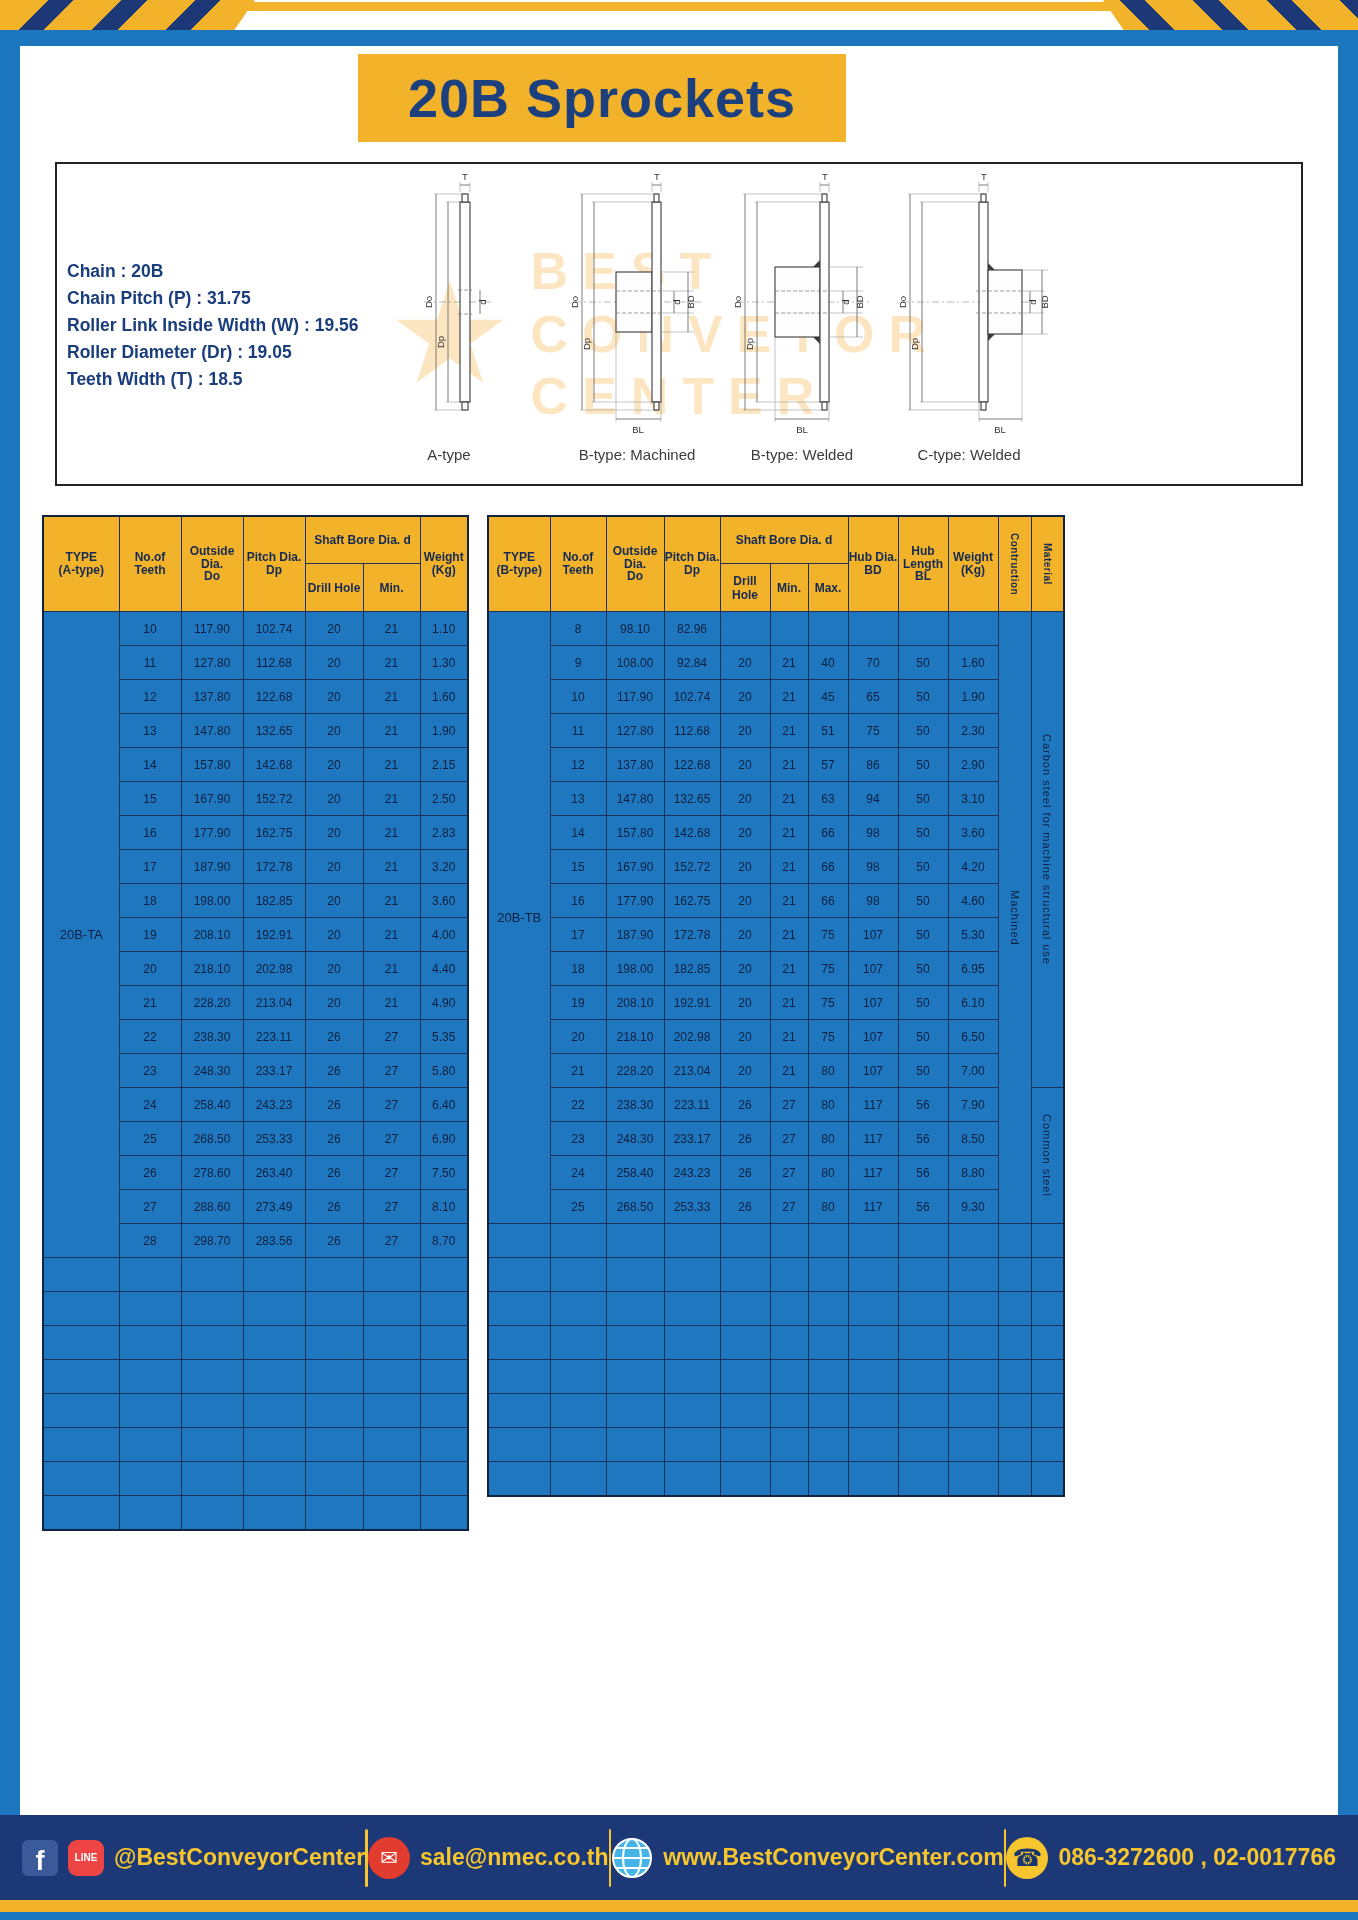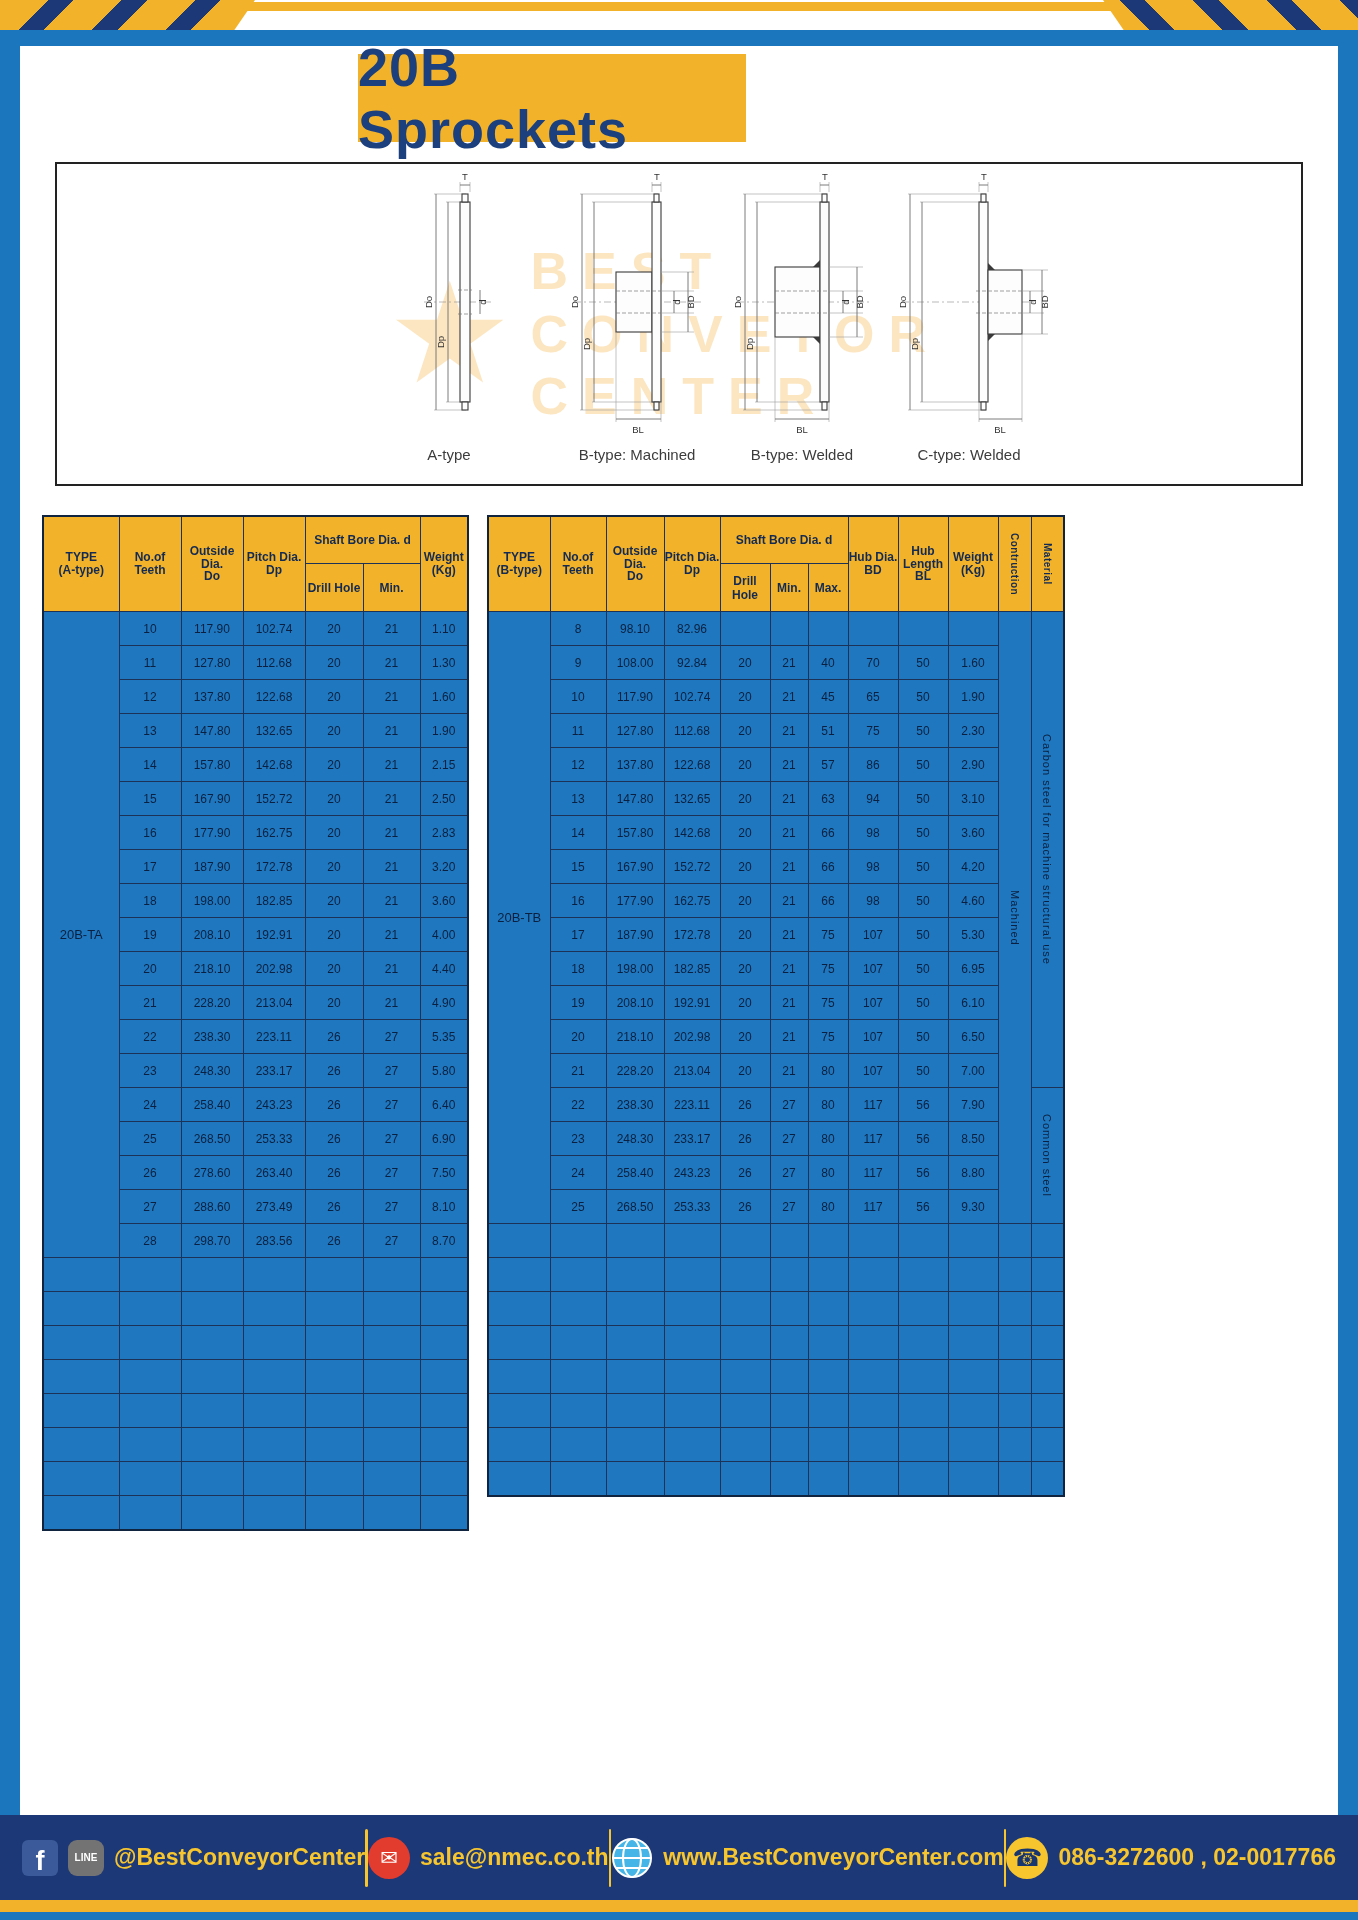--- a/index.html
+++ b/index.html
@@ -14,21 +14,21 @@
     clip-path:polygon(0 0,100% 0,calc(100% - 22px) 100%,0 100%); }
   .hazard-right { right:0;
     background:repeating-linear-gradient(45deg,#f2b32b 0 34px,#1c3876 34px 52px);
     clip-path:polygon(0 0,100% 0,100% 100%,22px 100%); }
 
   
   .frame { position:absolute; left:0; right:0; top:30px; bottom:0; background:#1b76bd; }
   .panel { position:absolute; left:20px; right:20px; top:46px; height:1769px; background:#ffffff; }
 
   
-  .title-banner { position:absolute; left:358px; top:54px; width:388px; height:88px;
+  .title-banner { position:absolute; left:358px; top:54px; width:488px; height:88px;
     background:#f2b32b; display:flex; align-items:center; justify-content:center; }
   .title-banner h1 { margin:0; font-size:54px; font-weight:bold; color:#1c3f7e; letter-spacing:1px; }
 
   
   .spec-box { position:absolute; left:55px; top:162px; width:1248px; height:324px;
     background:#fff; border:2px solid #222; box-sizing:border-box; }
   .spec-lines { position:absolute; left:10px; top:94px; }
   .spec-lines div { font-size:17.5px; font-weight:bold; color:#1a3d7c; line-height:27px; white-space:nowrap; }
 
   .watermark { position:absolute; left:330px; top:55px; width:660px; height:230px;
@@ -65,21 +65,21 @@
   .sheet td.v-cell { writing-mode:vertical-rl; text-orientation:mixed; font-size:11px; letter-spacing:1px; }
 
   
   .footer { position:absolute; left:0; right:0; top:1815px; height:85px; background:#1c3876;
     display:flex; align-items:center; justify-content:space-between; padding:0 22px; box-sizing:border-box; z-index:3; }
   .f-group { display:flex; align-items:center; gap:10px; }
   .f-text { color:#f7c52e; font-size:23px; font-weight:bold; white-space:nowrap; }
   .f-divider { width:4px; height:58px; background:#f7c52e; border-radius:2px; }
   .icon-fb { width:36px; height:36px; background:#3a5a99; border-radius:6px; color:#fff;
     font-size:27px; font-weight:bold; display:flex; align-items:flex-end; justify-content:center; line-height:1; padding-bottom:1px; box-sizing:border-box; }
-  .icon-line { width:36px; height:36px; background:#737373; border-radius:9px; color:#fff;
+  .icon-line { width:36px; height:36px; background:#ef4444; border-radius:9px; color:#fff;
     font-size:10px; font-weight:bold; display:flex; align-items:center; justify-content:center; }
   .icon-mail { width:42px; height:42px; background:#e23c2e; border-radius:50%; color:#fff;
     font-size:21px; display:flex; align-items:center; justify-content:center; }
   .icon-phone { width:42px; height:42px; background:#f7c52e; border-radius:50%; color:#17356e;
     font-size:24px; display:flex; align-items:center; justify-content:center; }
   .strip-bottom { position:absolute; left:0; right:0; top:1900px; height:12px; background:#f2b32b; z-index:3; }
 </style>
 </head>
 <body>
 
@@ -91,20 +91,27 @@
 
   <div class="frame"></div>
   <div class="panel"></div>
 
   <div class="title-banner" style="z-index:2;">
     <h1>20B Sprockets</h1>
   </div>
 
   <div class="spec-box" style="z-index:2;">
 
+    <div class="spec-lines">
+      <div>Chain : 20B</div>
+      <div>Chain Pitch (P) : 31.75</div>
+      <div>Roller Link Inside Width (W) : 19.56</div>
+      <div>Roller Diameter (Dr) : 19.05</div>
+      <div>Teeth Width (T) : 18.5</div>
+    </div>
 
     <div class="watermark">
       <div class="star">★</div>
       <div class="wm-lines">
         <div>BEST</div>
         <div>CONVEYOR</div>
         <div>CENTER</div>
       </div>
     </div>
 

